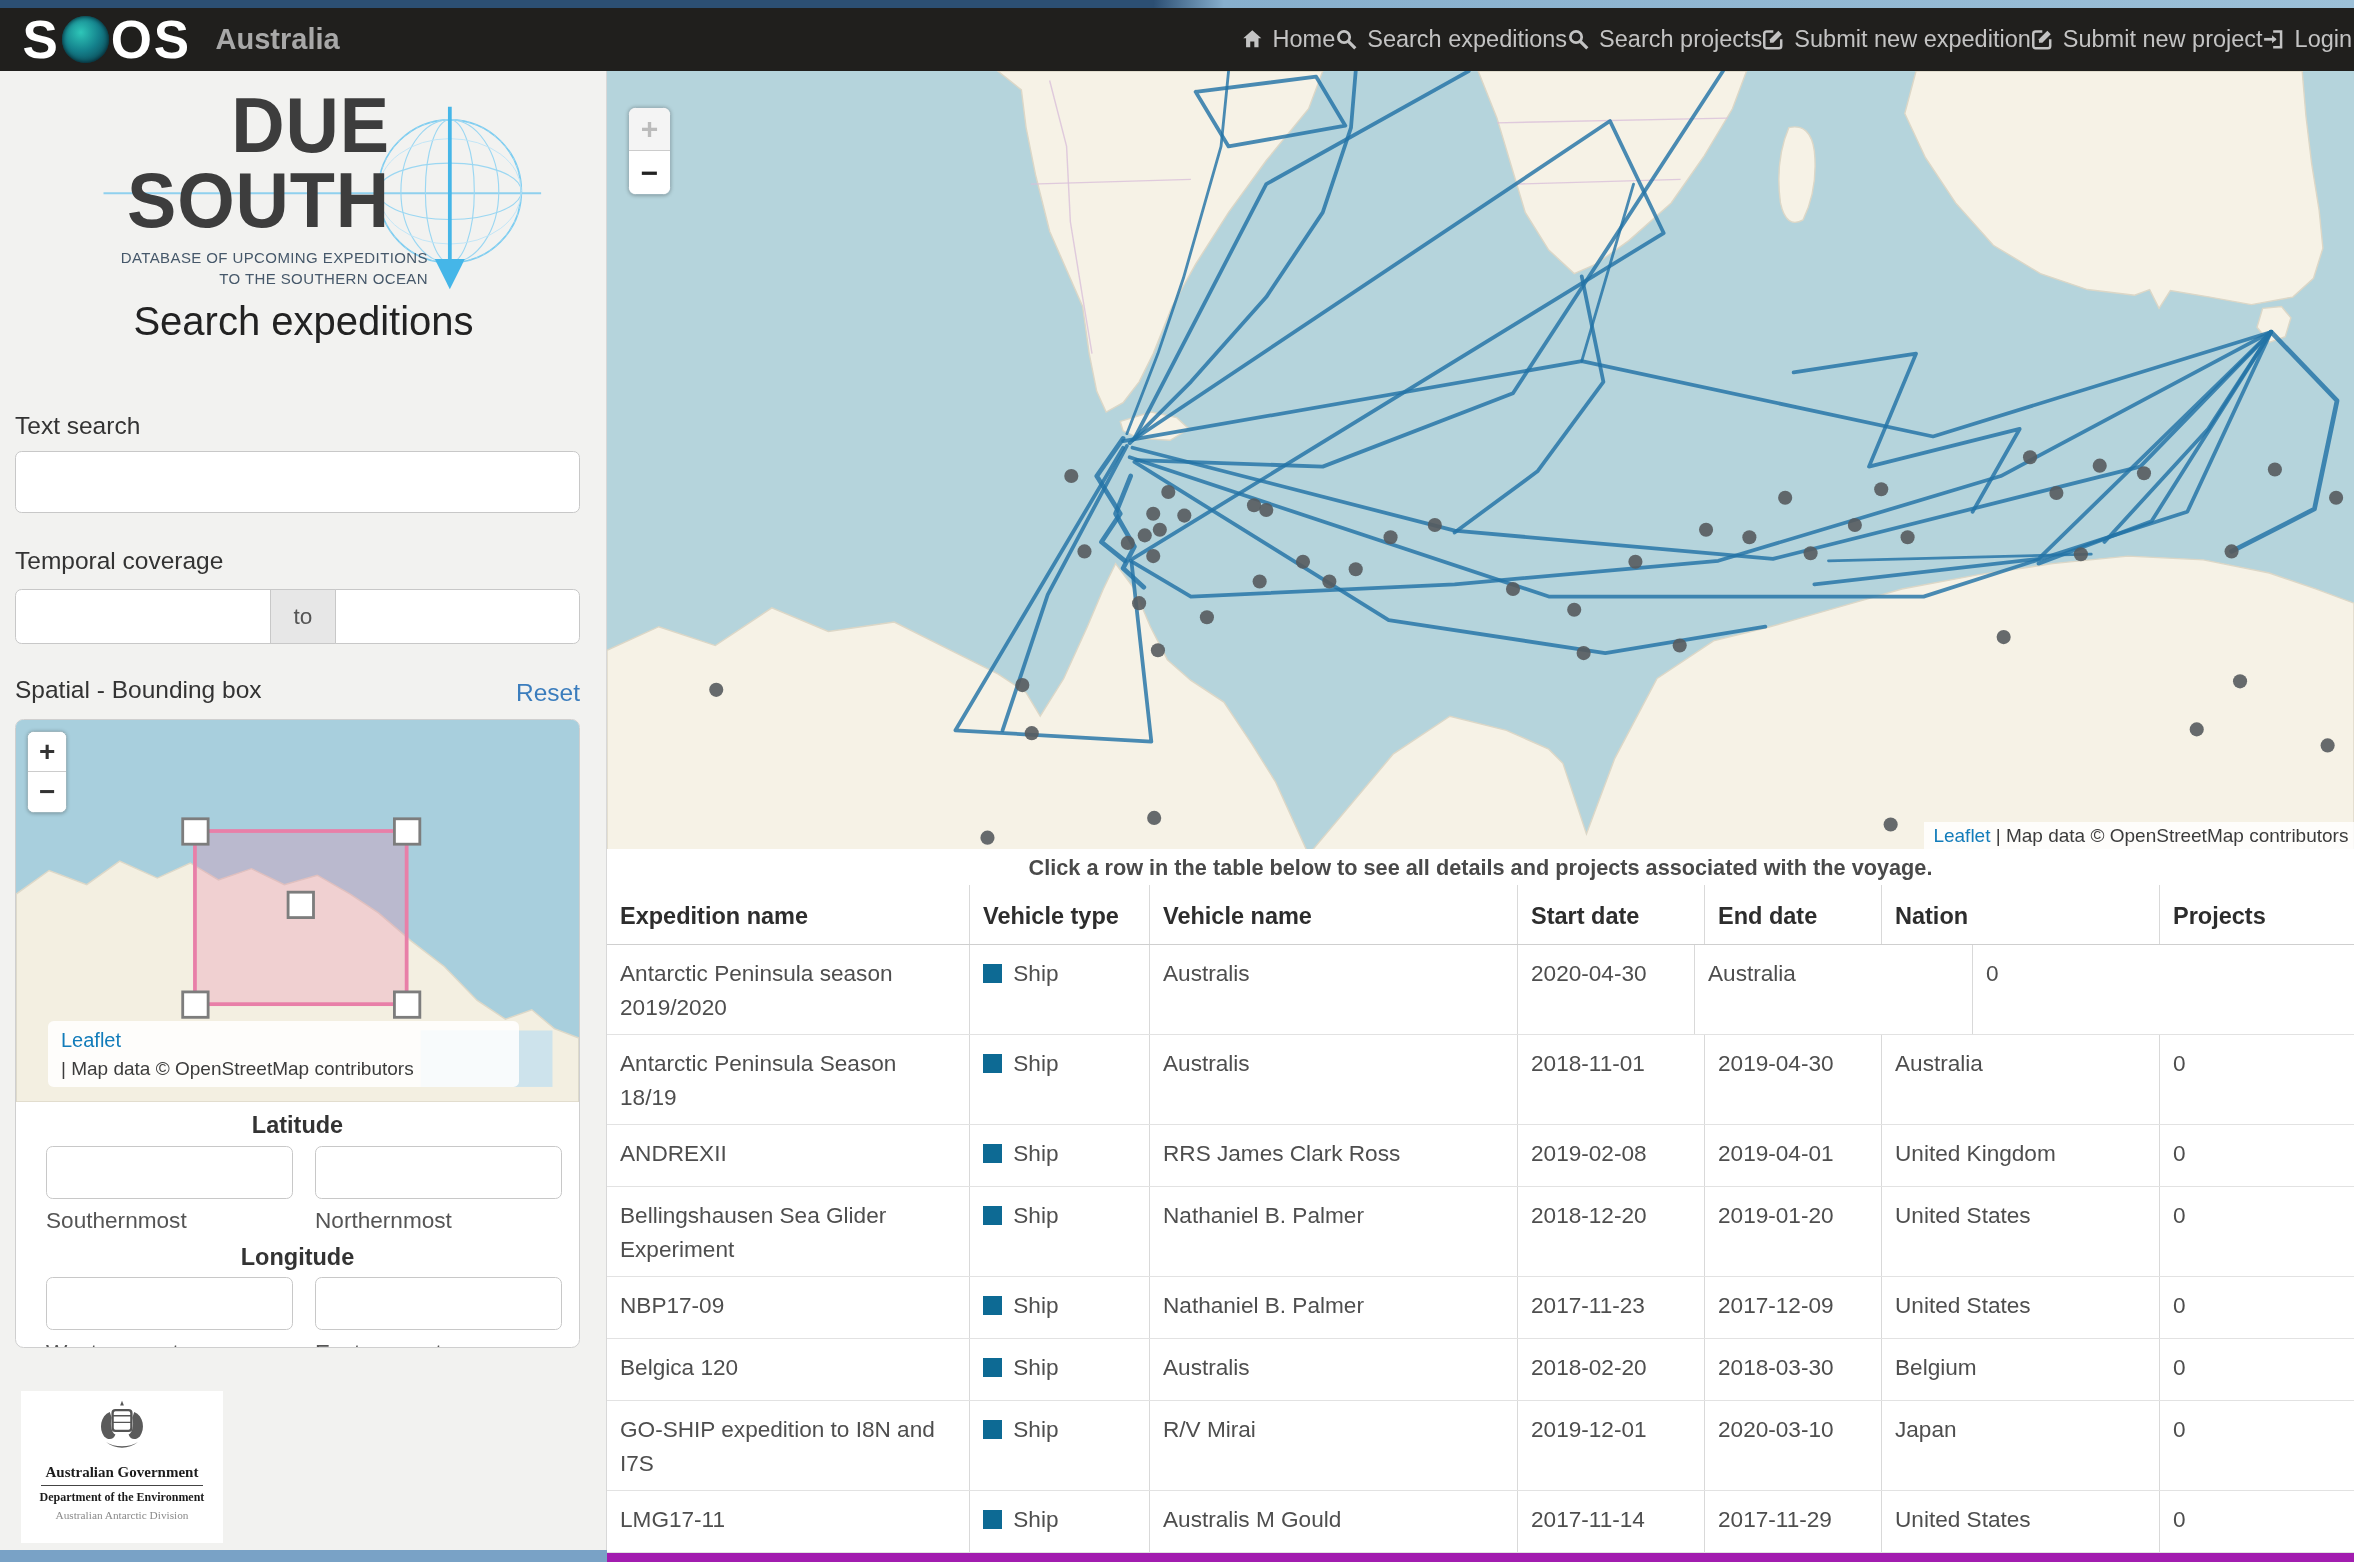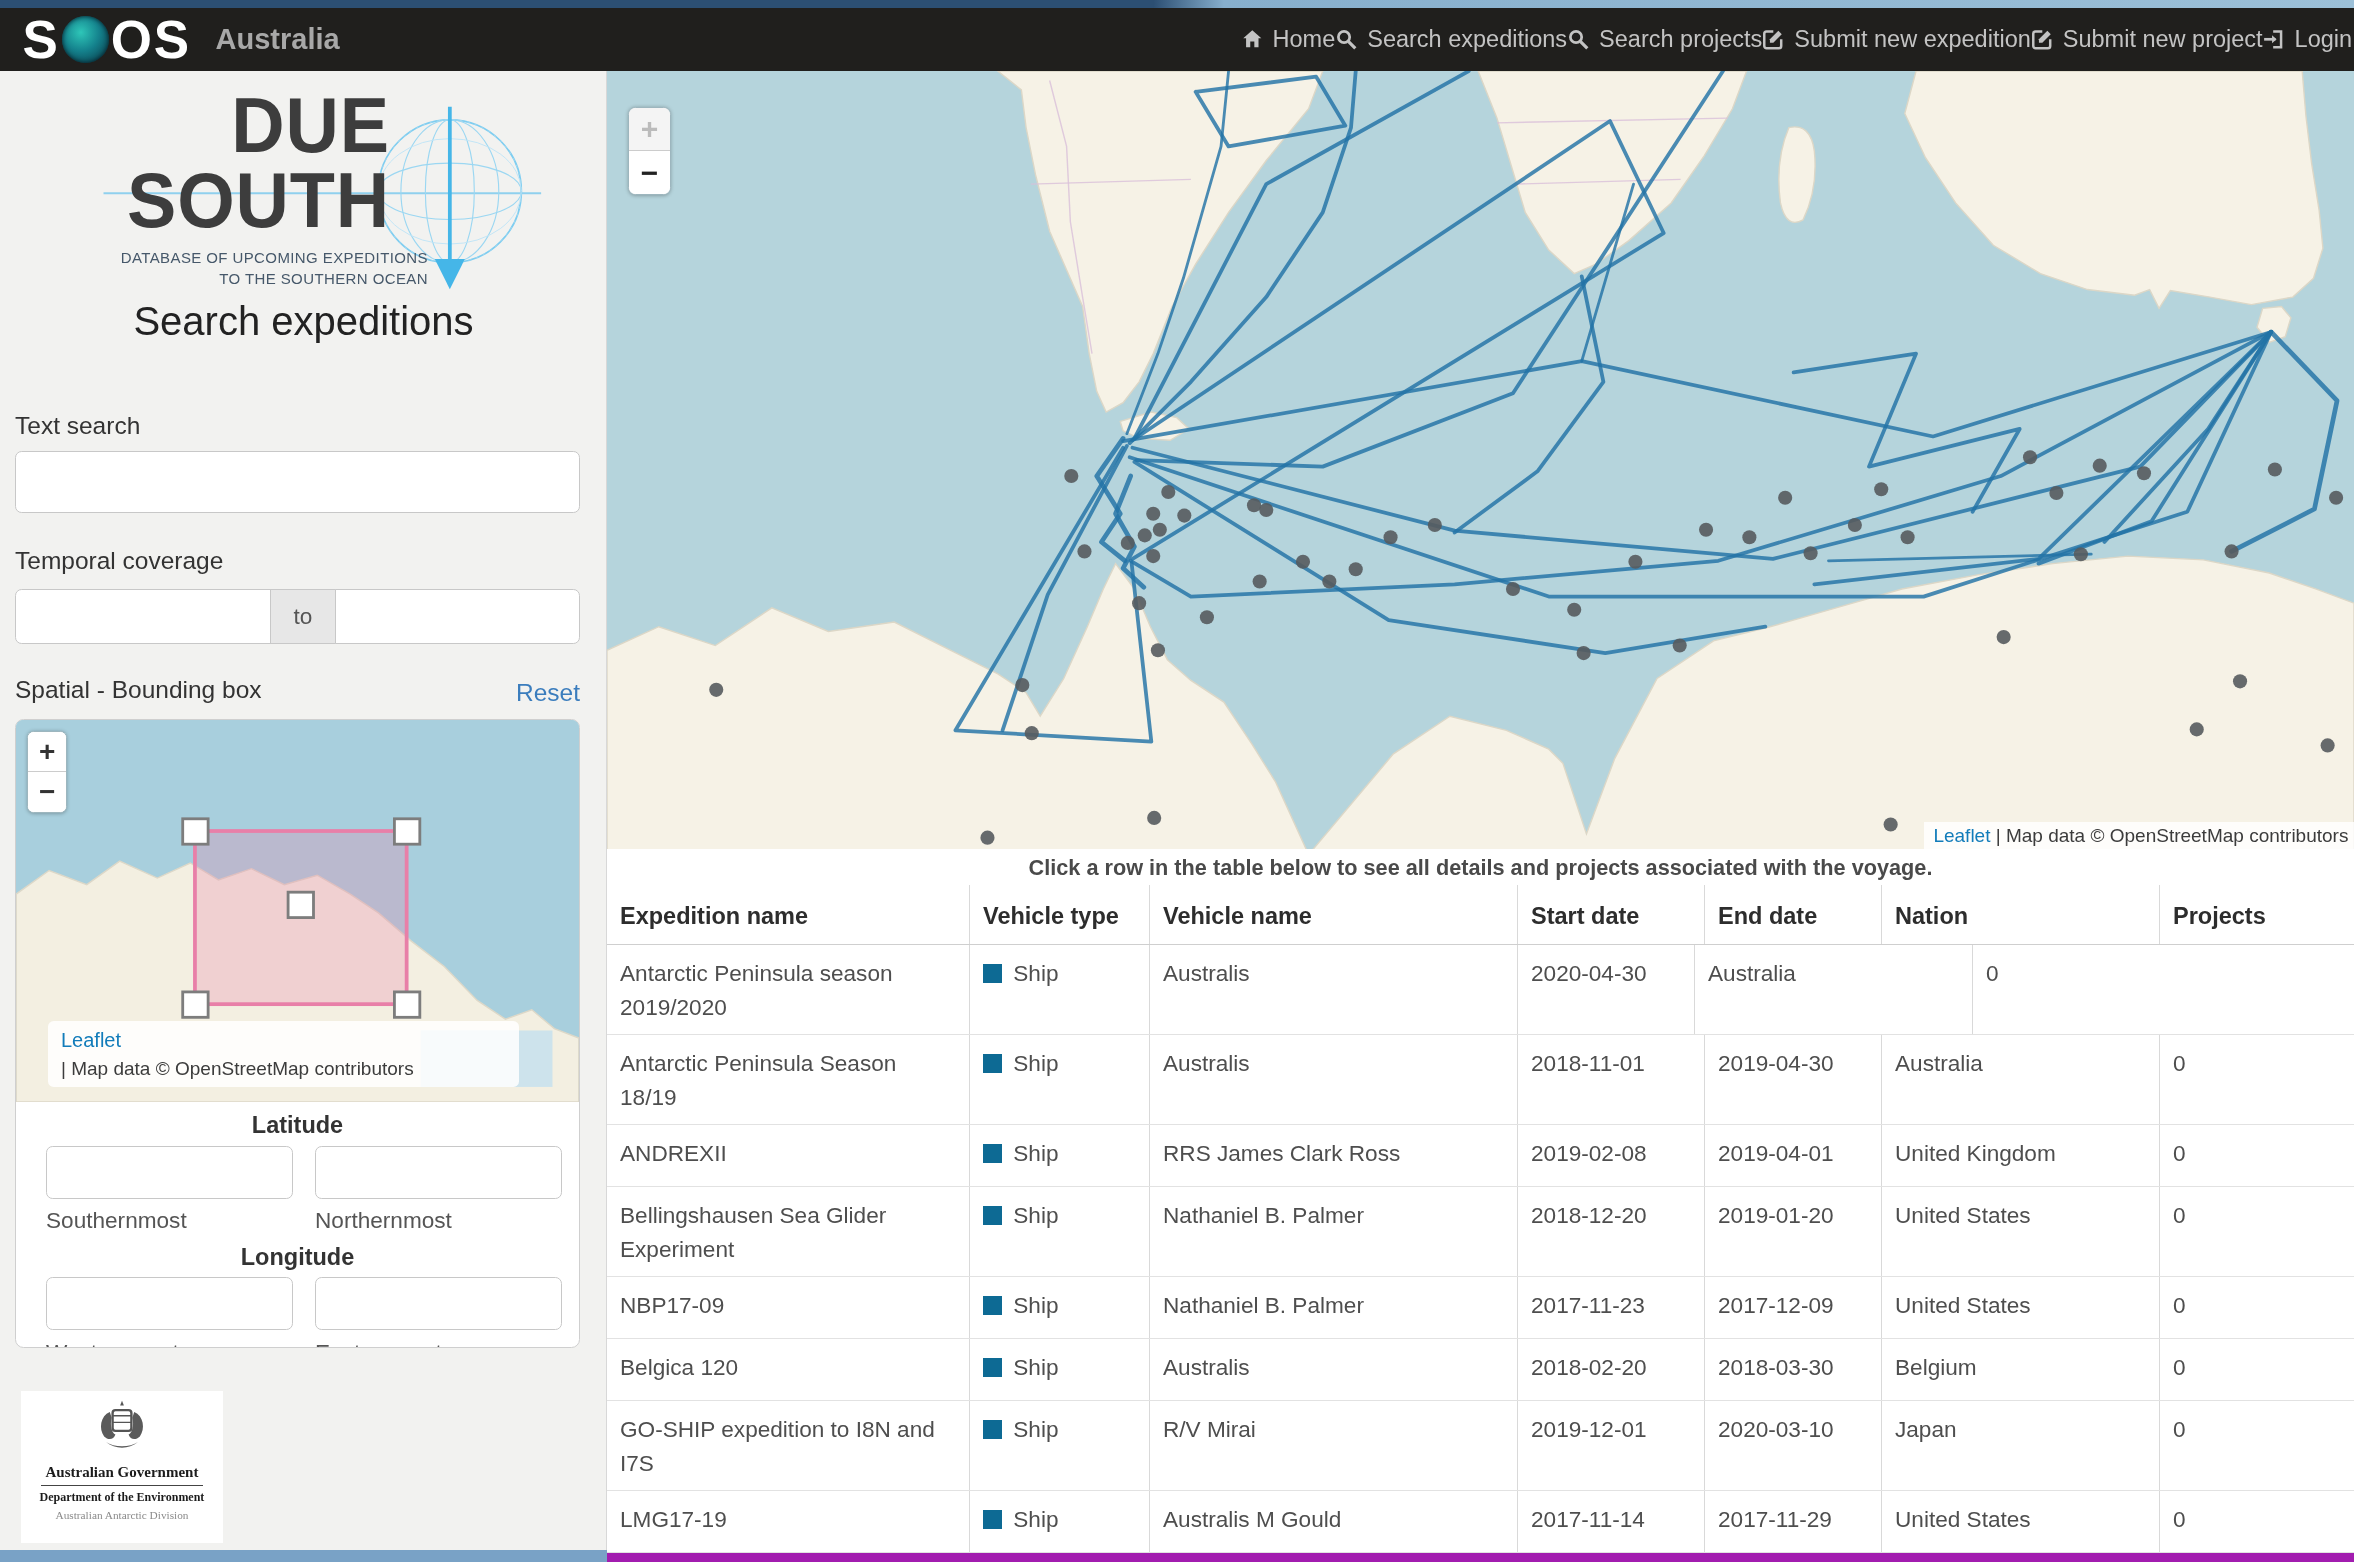--- a/index.html
+++ b/index.html
@@ -428,21 +428,21 @@
       <div class="t-row" style="height: 90px;">
         <div class="t-cell" style="width: 363px;">GO-SHIP expedition to I8N and I7S</div>
         <div class="t-cell" style="width: 180px;"><span class="ship-sq"></span>Ship</div>
         <div class="t-cell" style="width: 368px;">R/V Mirai</div>
         <div class="t-cell" style="width: 187px;">2019-12-01</div>
         <div class="t-cell" style="width: 177px;">2020-03-10</div>
         <div class="t-cell" style="width: 278px;">Japan</div>
         <div class="t-cell" style="width: 193px; border-right: none;">0</div>
       </div>
       <div class="t-row" style="height: 62px;">
-        <div class="t-cell" style="width: 363px;">LMG17-19</div>
+        <div class="t-cell" style="width: 363px;">LMG17-11</div>
         <div class="t-cell" style="width: 180px;"><span class="ship-sq"></span>Ship</div>
         <div class="t-cell" style="width: 368px;">Australis M Gould</div>
         <div class="t-cell" style="width: 187px;">2017-11-14</div>
         <div class="t-cell" style="width: 177px;">2017-11-29</div>
         <div class="t-cell" style="width: 278px;">United States</div>
         <div class="t-cell" style="width: 193px; border-right: none;">0</div>
       </div>
     </div>
 </div>
 

